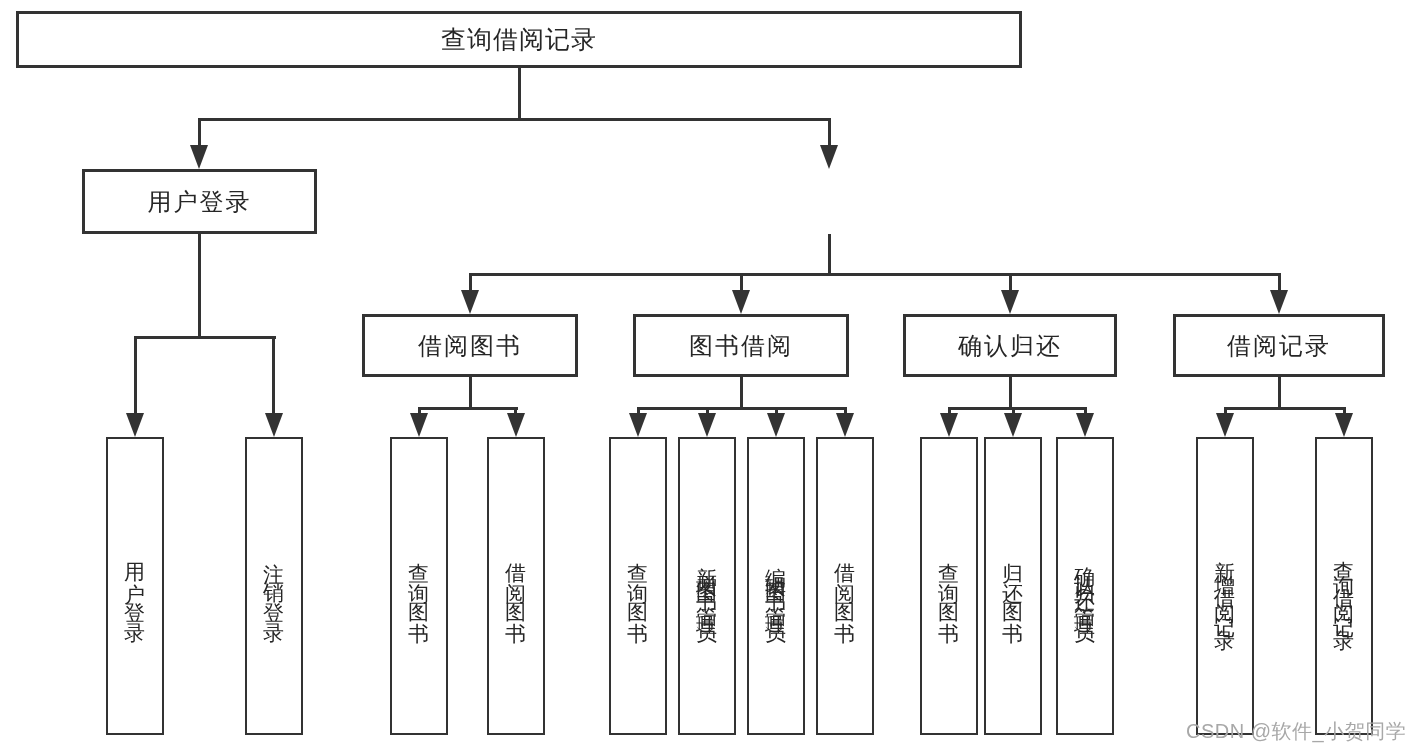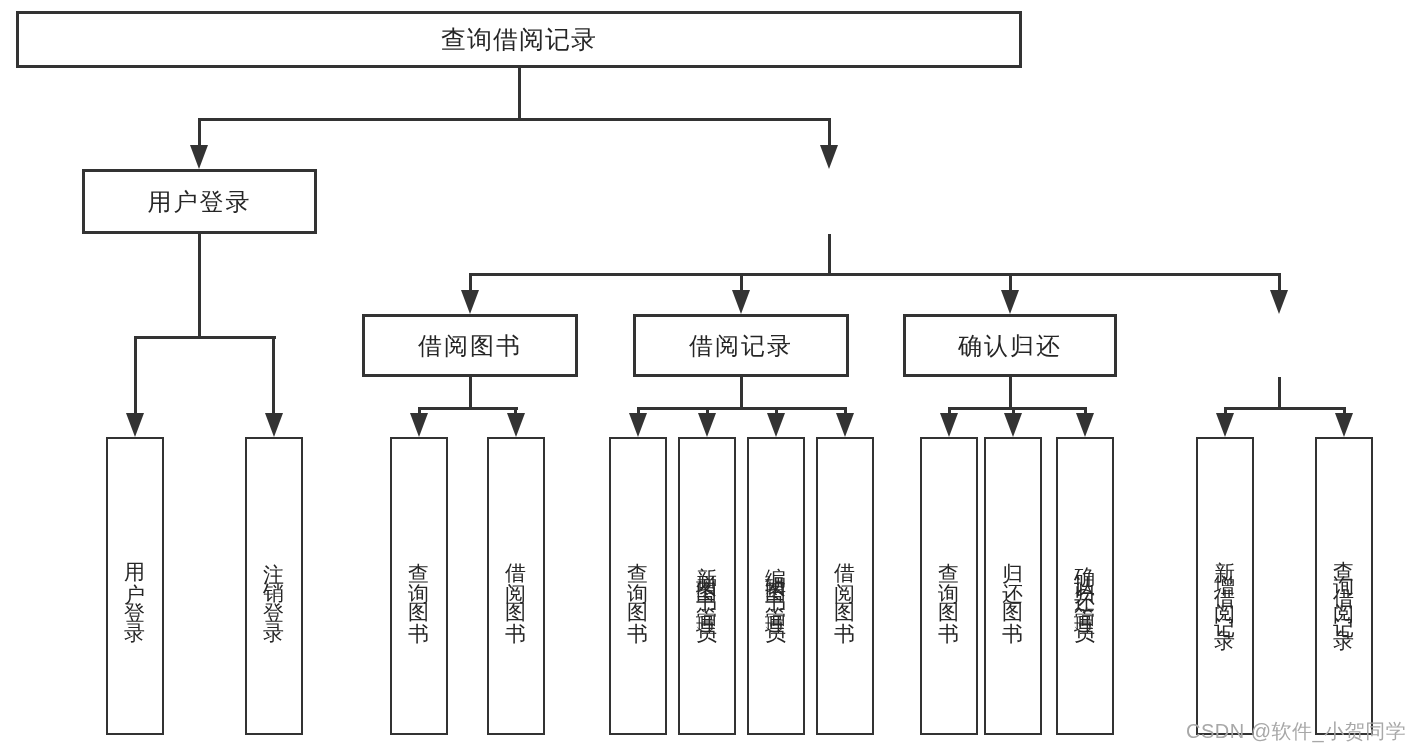--- a/index.html
+++ b/index.html
@@ -65,22 +65,23 @@
   <div class="vline" style="left:469px;top:273px;height:20px;"></div>
   <div class="arrow" style="left:461px;top:290px;"></div>
   <div class="vline" style="left:740px;top:273px;height:20px;"></div>
   <div class="arrow" style="left:732px;top:290px;"></div>
   <div class="vline" style="left:1009px;top:273px;height:20px;"></div>
   <div class="arrow" style="left:1001px;top:290px;"></div>
   <div class="vline" style="left:1278px;top:273px;height:20px;"></div>
   <div class="arrow" style="left:1270px;top:290px;"></div>
 
   <div class="node" style="left:362px;top:314px;width:216px;height:63px;">借阅图书</div>
-  <div class="node" style="left:633px;top:314px;width:216px;height:63px;">借阅记录</div>
+  <div class="node" style="left:633px;top:314px;width:216px;height:63px;">图书借阅</div>
   <div class="node" style="left:903px;top:314px;width:214px;height:63px;">确认归还</div>
+  <div class="node" style="left:1173px;top:314px;width:212px;height:63px;">借阅记录</div>
 
   <div class="vline" style="left:469px;top:377px;height:32px;"></div>
   <div class="hline" style="left:418px;top:407px;width:100px;"></div>
   <div class="vline" style="left:418px;top:407px;height:10px;"></div>
   <div class="arrow" style="left:410px;top:413px;"></div>
   <div class="vline" style="left:514px;top:407px;height:10px;"></div>
   <div class="arrow" style="left:507px;top:413px;"></div>
 
   <div class="vline" style="left:740px;top:377px;height:32px;"></div>
   <div class="hline" style="left:637px;top:407px;width:210px;"></div>

